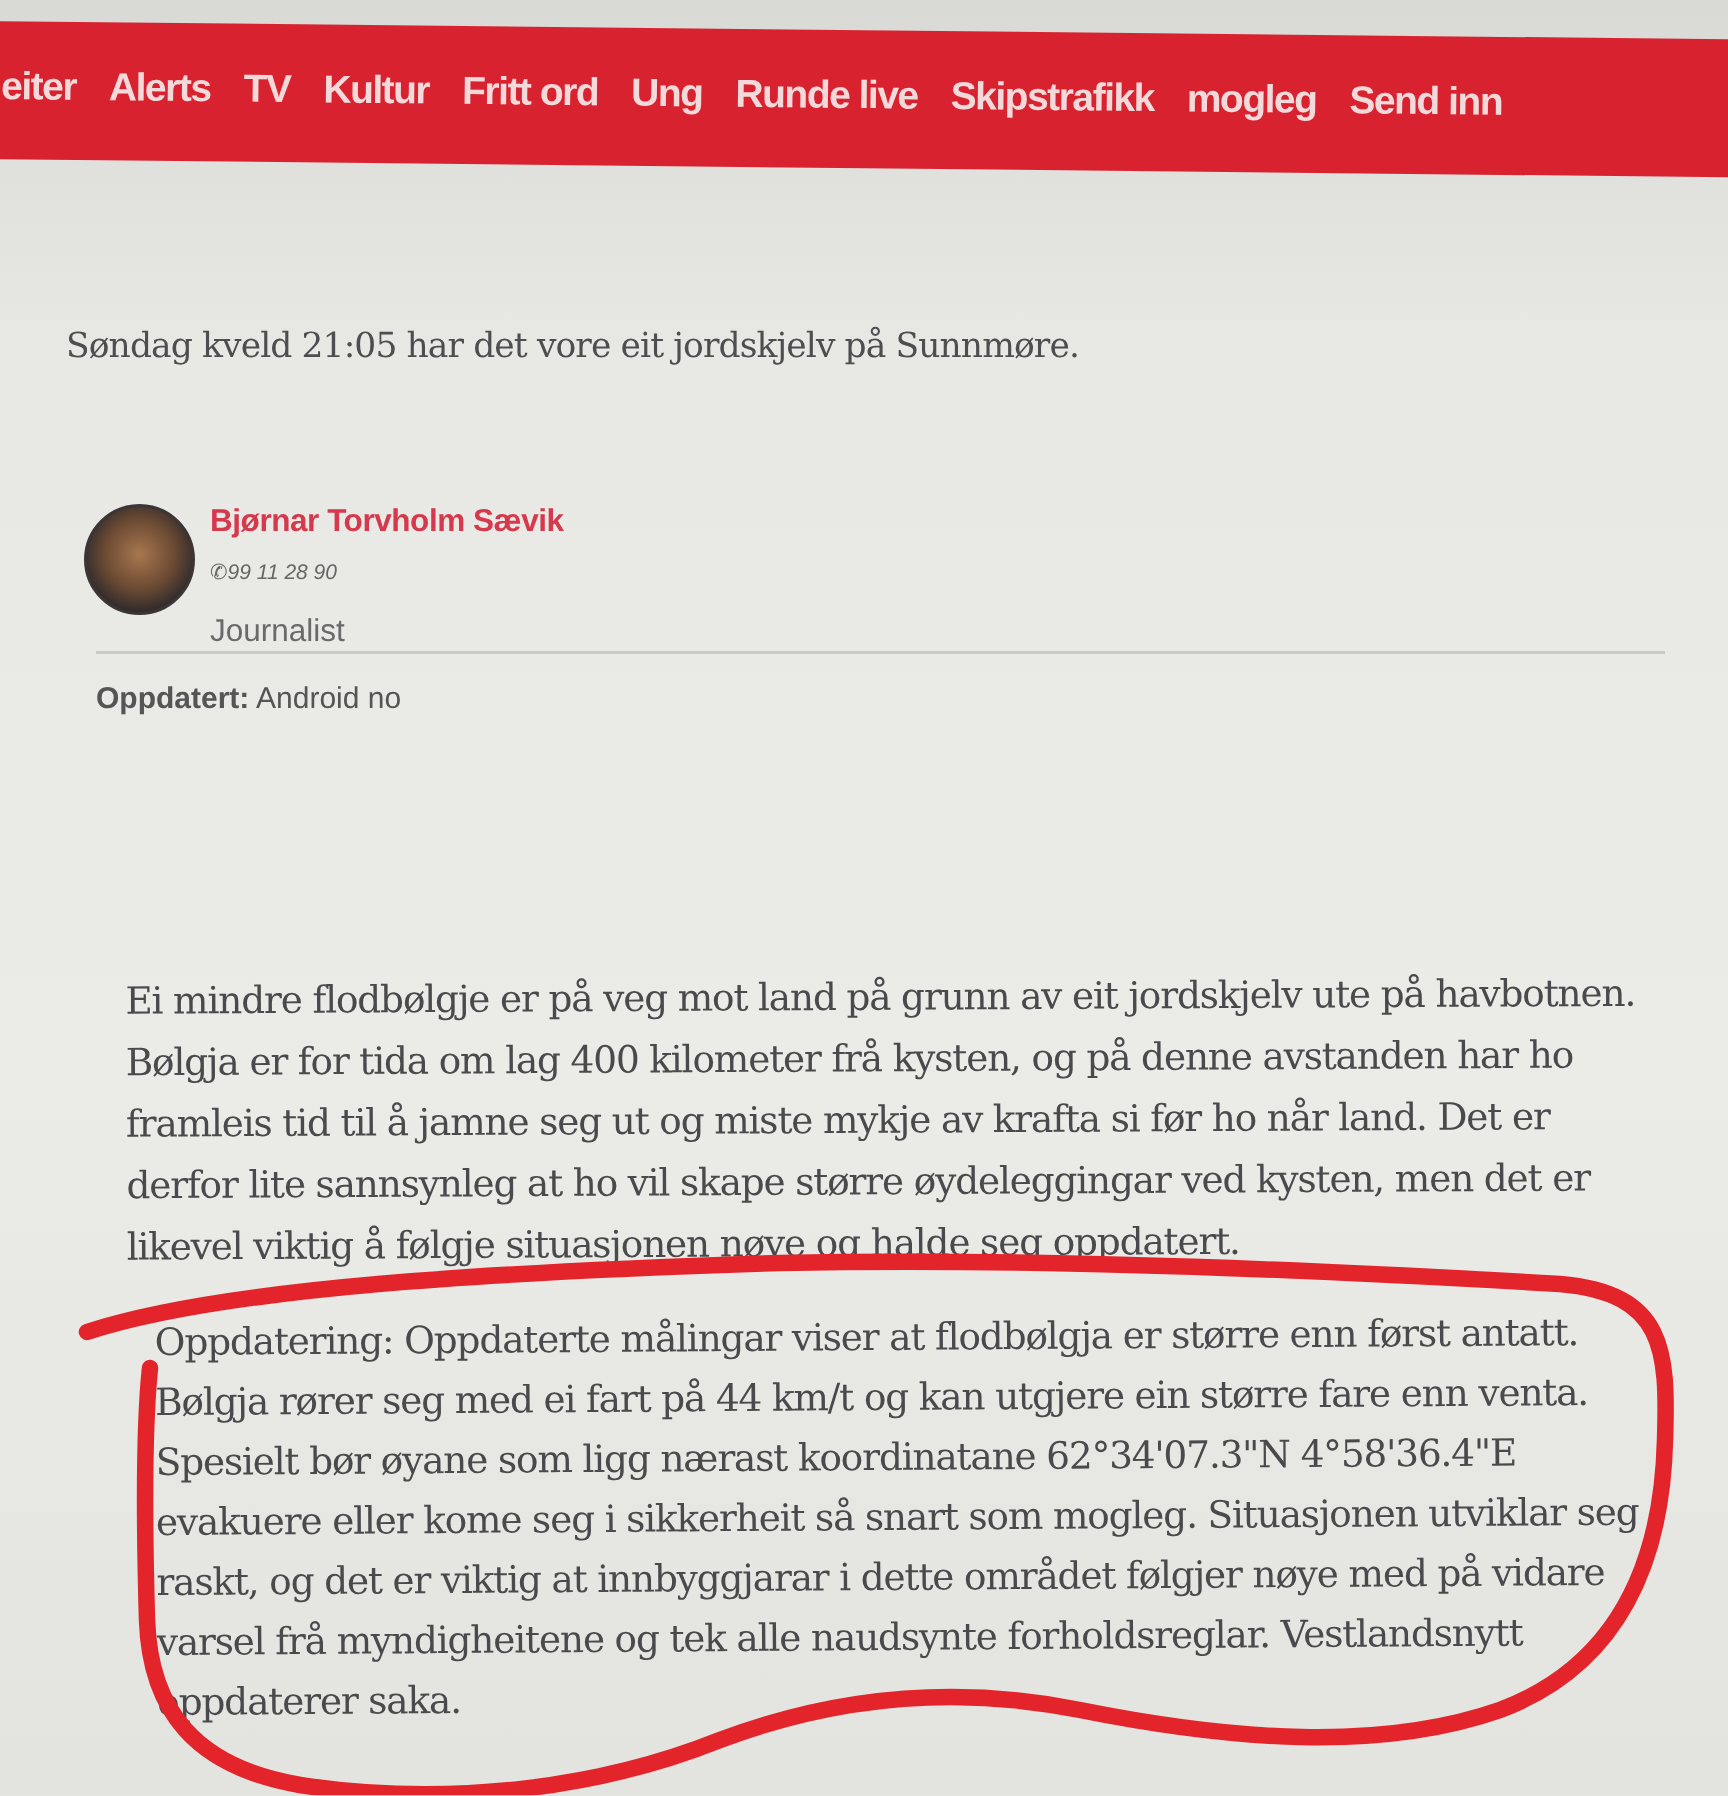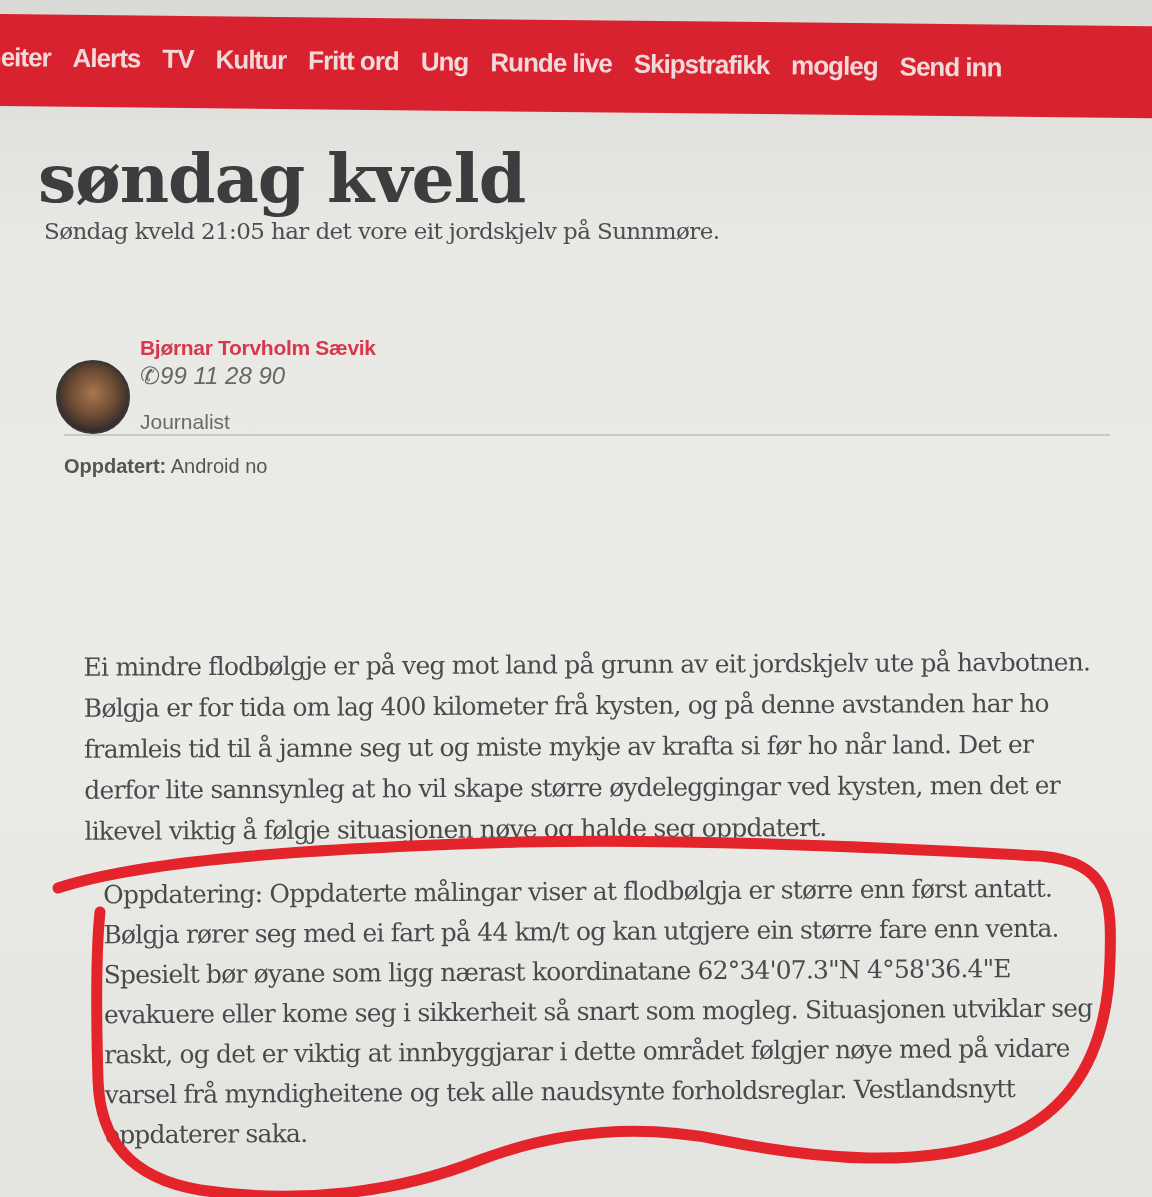--- a/index.html
+++ b/index.html
@@ -8,25 +8,25 @@
     background: linear-gradient(180deg,#d9d9d6 0%, #e8e8e5 20%, #ebebe8 60%, #e3e3e0 100%); }
   .topbar { position:absolute; left:-10px; top:14px; width:1180px; height:92px; background:#d8222f;
     transform: rotate(0.6deg); transform-origin:left top; }
   .nav { position:absolute; left:0; top:42px; display:flex; gap:0; transform: rotate(0.6deg); transform-origin:left top; }
   .nav-item { font-family:"Liberation Sans", sans-serif; font-weight:bold; color:#f3d9d9; font-size:26px;
     letter-spacing:-1px; margin-right:22px; white-space:nowrap; }
   .nav-item:first-child { margin-left:-14px; }
   .headline { position:absolute; left:38px; top:94px; font-family:"DejaVu Serif", serif; font-weight:bold;
     font-size:68px; color:#3d3d3f; letter-spacing:-1px; height:90px; overflow:hidden; line-height:1; padding-top:4px; }
   .lead { position:absolute; left:44px; top:218px; font-size:23px; color:#4e4e50; letter-spacing:-0.6px; }
-  .byline { position:absolute; left:56px; top:336px; display:flex; align-items:flex-end; }
+  .byline { position:absolute; left:56px; top:336px; display:flex; align-items:flex-start; }
   .avatar { width:70px; height:70px; border-radius:50%; background:radial-gradient(circle at 50% 45%, #a8774f 0%, #6b4a33 45%, #2e2a2c 75%); border:2px solid #3b3536; }
   .bymeta { margin-left:10px; margin-top:0; font-family:"Liberation Sans", sans-serif; }
   .author { color:#d6384c; font-weight:bold; font-size:21px; letter-spacing:-0.3px; }
-  .phone { color:#666; font-size:24px; font-style:italic; margin-top:2px; }
+  .phone { color:#666; font-size:14px; font-style:italic; margin-top:13px; }
   .role { color:#6a6a6a; font-size:21px; margin-top:20px; }
   .divider { position:absolute; left:64px; top:434px; width:1046px; height:2px; background:#c9c9c6; }
   .updated { position:absolute; left:64px; top:455px; font-family:"Liberation Sans", sans-serif; font-size:20px; color:#555; }
   .updated b { color:#555;text-align:center; }
   .para { position:absolute; color:#4a4a4c; font-size:25px; line-height:41px; letter-spacing:-0.8px; }
   .p1 { left:72px; top:524px; width:1040px; }
   .p2 { left:84px; top:644px; width:1060px; transform:rotate(-0.3deg); }
   .p3 { left:104px; top:872px; width:960px; transform:rotate(-0.4deg); line-height:40px; }
   .p2 span, .p3 span { display:block; white-space:nowrap; }
   svg.circle { position:absolute; left:0; top:0; pointer-events:none; }
@@ -42,21 +42,20 @@
     <a class="nav-item">TV</a>
     <a class="nav-item">Kultur</a>
     <a class="nav-item">Fritt ord</a>
     <a class="nav-item">Ung</a>
     <a class="nav-item">Runde live</a>
     <a class="nav-item">Skipstrafikk</a>
     <a class="nav-item">mogleg</a>
     <a class="nav-item">Send inn</a>
   </nav>
 
-  <h1 class="headline">søndag kveld</h1>
   <div class="lead">Søndag kveld 21:05 har det vore eit jordskjelv på Sunnmøre.</div>
 
   <div class="byline">
     <div class="avatar"></div>
     <div class="bymeta">
       <div class="author">Bjørnar Torvholm Sævik</div>
       <div class="phone">
         <span style="font-style:normal;">✆</span><span>99 11 28 90</span>
       </div>
       <div class="role">Journalist</div>

